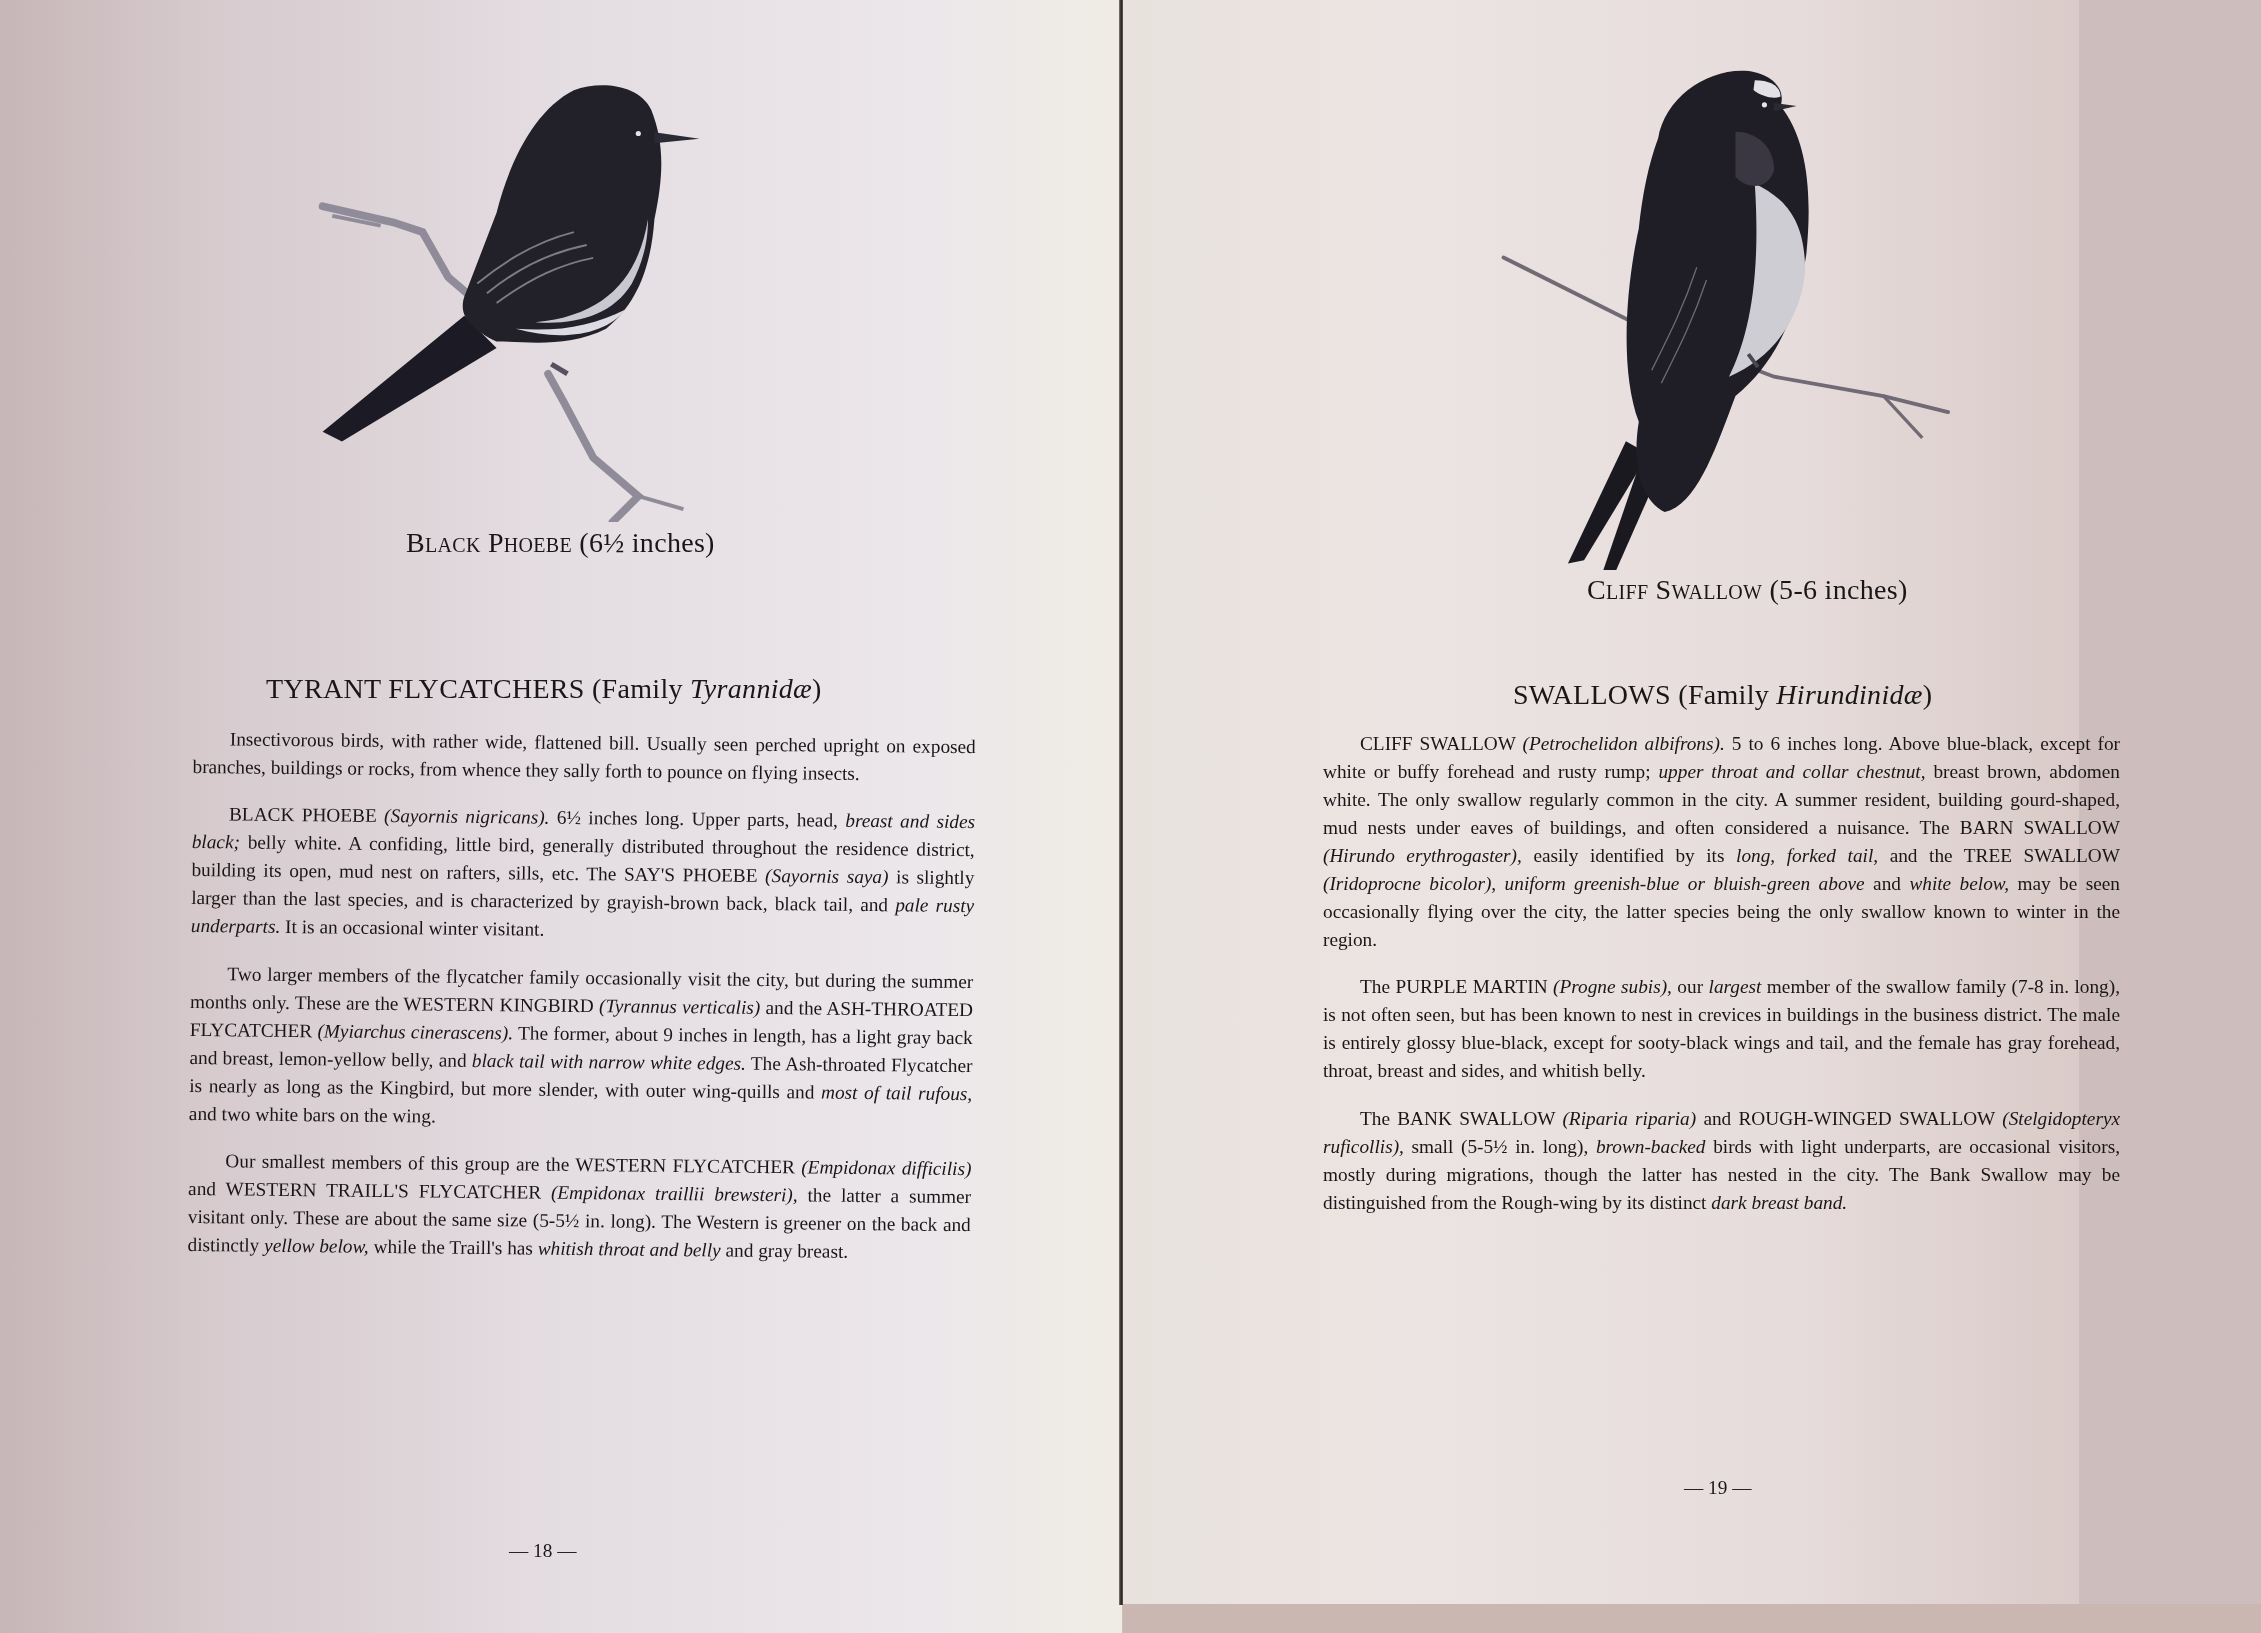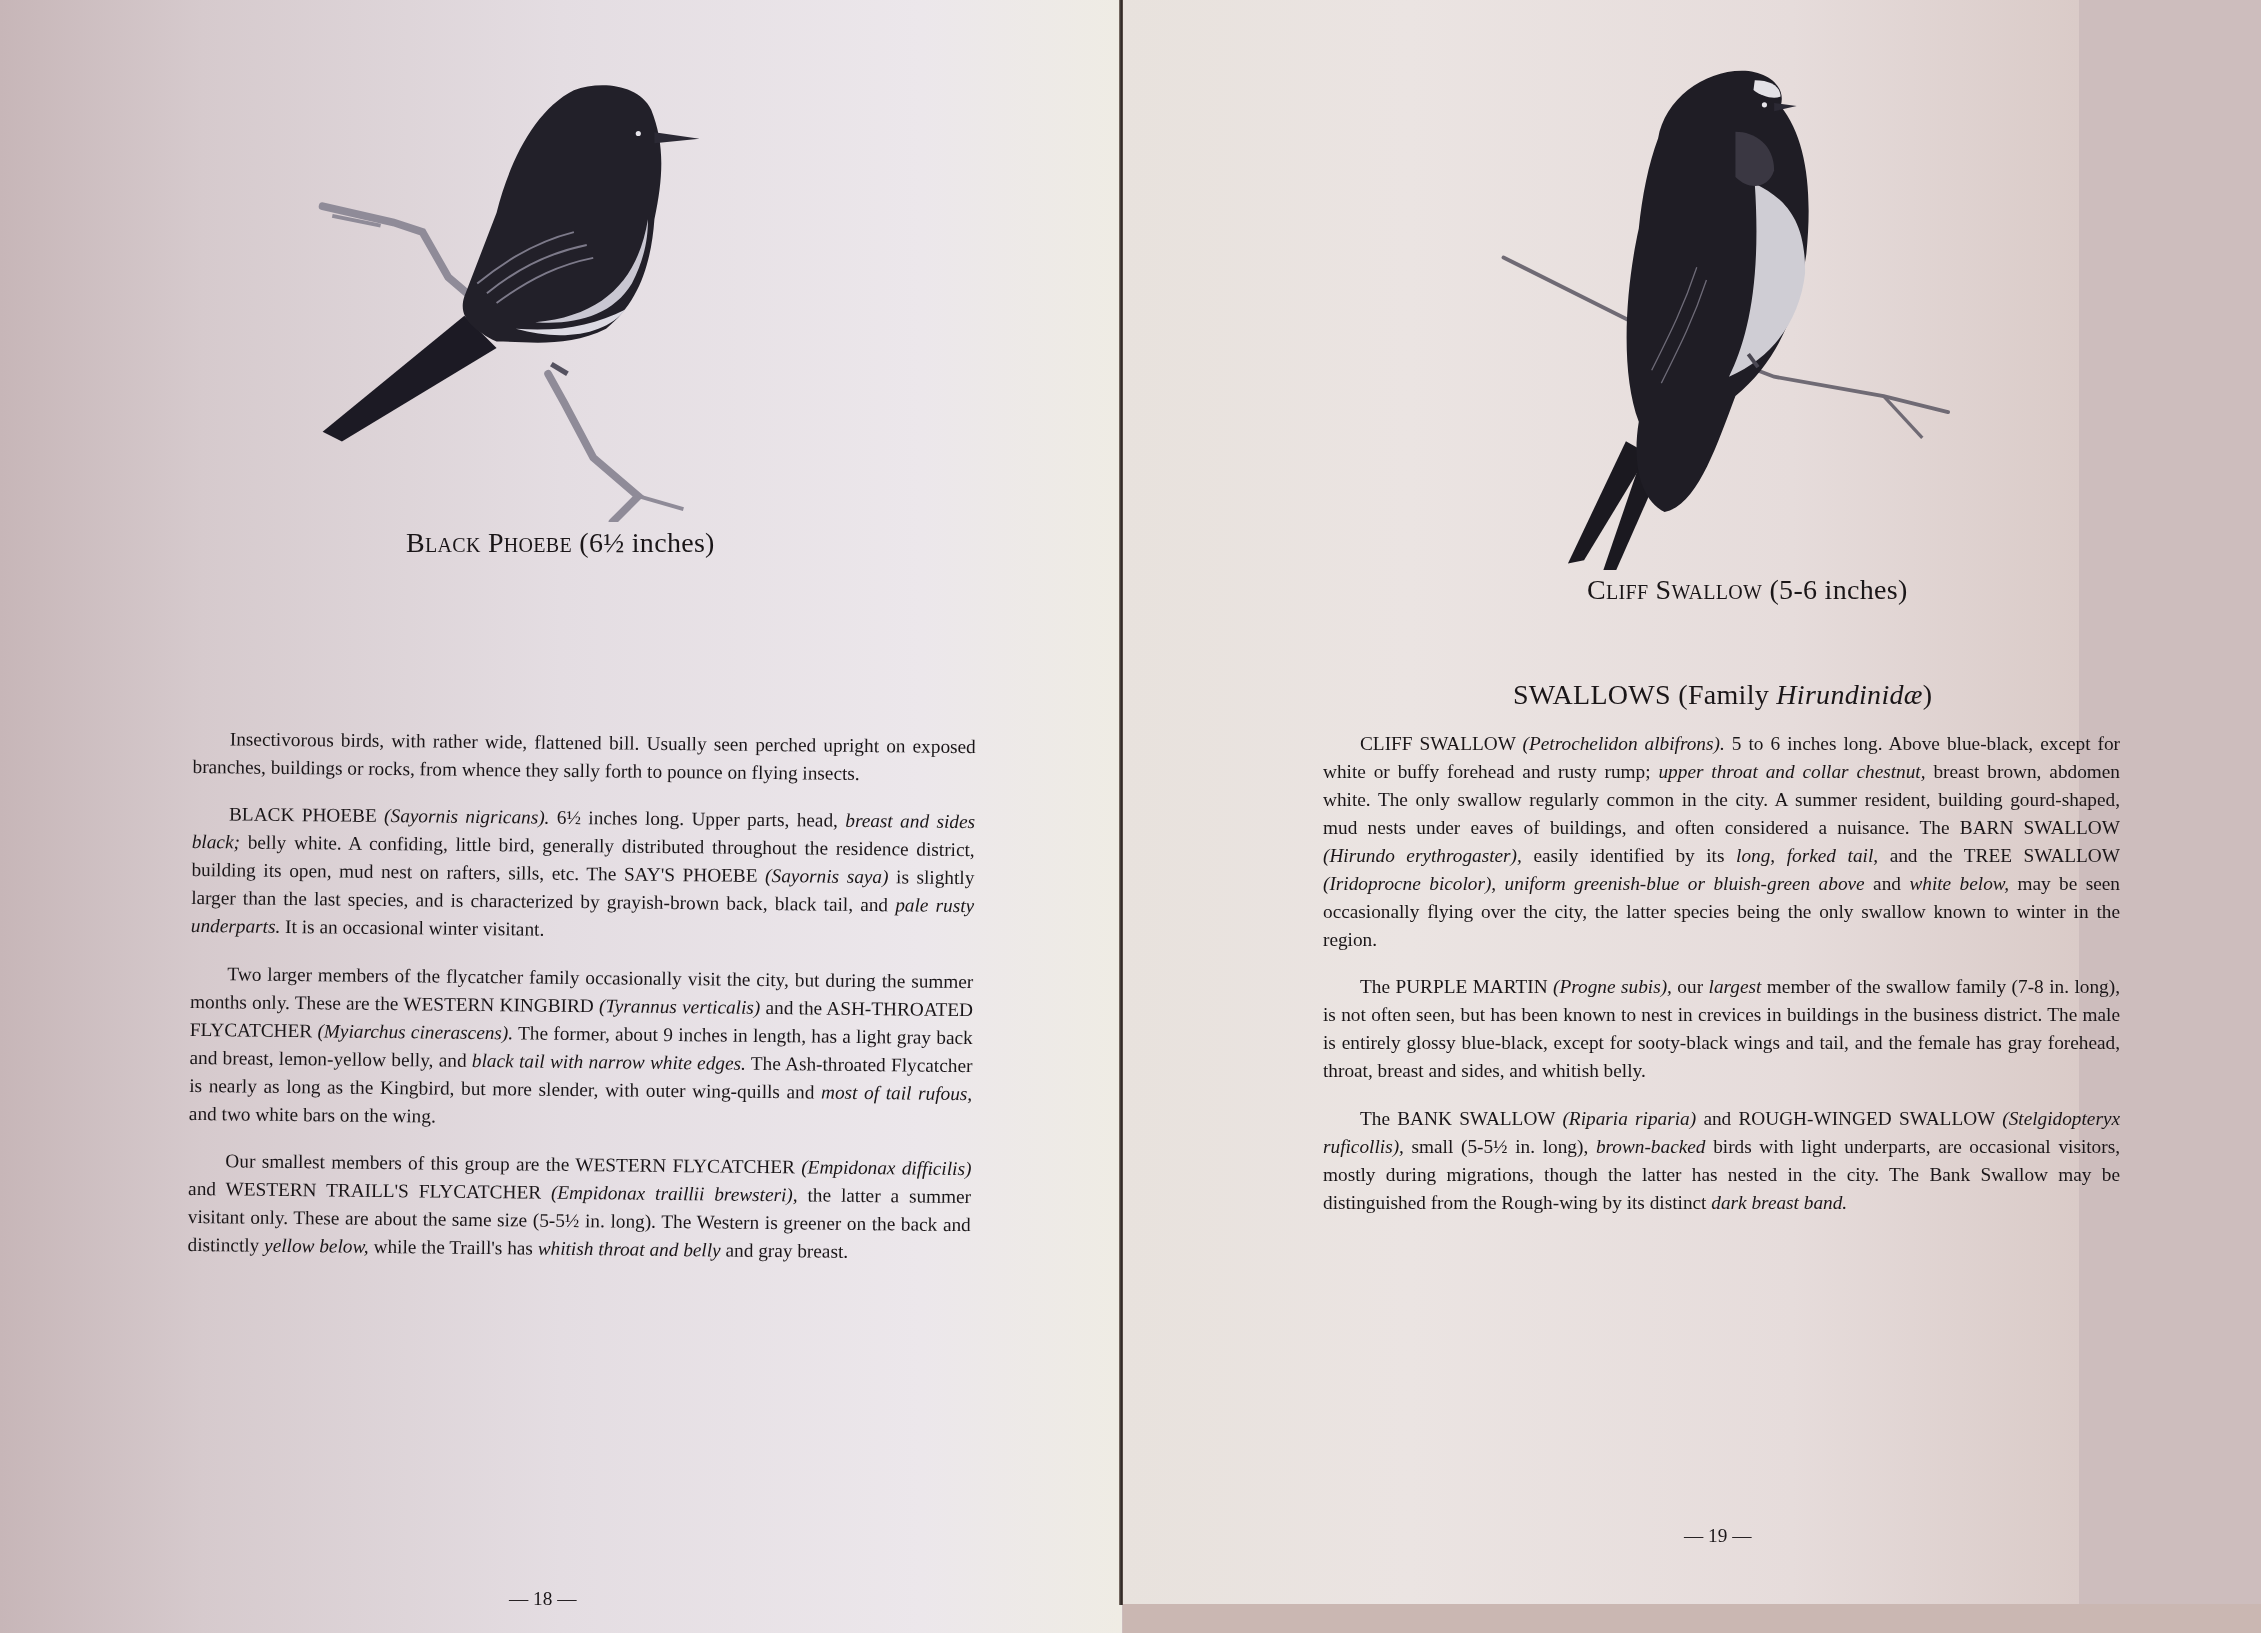--- a/index.html
+++ b/index.html
@@ -40,21 +40,21 @@
   .heading i { font-style:italic; }
 
   .body-text {
     position:absolute; font-size:19.3px; line-height:28px; text-align:justify;
   }
   .body-text p { margin:0 0 19.3px 0; text-indent:37px; }
   .body-text p i { font-style:italic; }
 
   .left-text { left:193px; top:725px; width:783px; transform:rotate(0.6deg); transform-origin:0 0; }
 
-  .page-number { position:absolute; font-size:19.3px; white-space:nowrap;margin-top:48px; }
+  .page-number { position:absolute; font-size:19.3px; white-space:nowrap; }
 </style>
 </head>
 <body>
 
 <div class="page page-left">
 
   <svg class="figure" style="left:303px;top:71px;" width="516" height="451" viewBox="0 0 800 700">
 
     <path d="M30,210 L140,235 L185,250 L225,320 L260,350" stroke="#8f8b98" stroke-width="12" fill="none" stroke-linecap="round"></path>
     <path d="M45,225 L120,240" stroke="#8f8b98" stroke-width="6" fill="none"></path>
@@ -77,20 +77,24 @@
     <circle cx="520" cy="97" r="4" fill="#e6e4ea"></circle>
 
     <path d="M385,455 L410,470" stroke="#555260" stroke-width="8"></path>
   </svg>
 
   <div class="caption" style="left:406px;top:527px;">
     <span class="sc">Black Phoebe</span>
     <span>(6½ inches)</span>
   </div>
 
+  <div class="heading" style="left:266px;top:673px;">
+    <span>TYRANT FLYCATCHERS</span>
+    <span>(Family </span><i>Tyrannidæ</i><span>)</span>
+  </div>
 
   <div class="body-text left-text" id="left-body">
       <p><span>Insectivorous birds, with rather wide, flattened bill. Usually seen perched upright on exposed branches, buildings or rocks, from whence they sally forth to pounce on flying insects.</span></p>
       <p><span>BLACK PHOEBE </span><i>(Sayornis nigricans).</i><span> 6½ inches long. Upper parts, head, </span><i>breast and sides black;</i><span> belly white. A confiding, little bird, generally distributed throughout the residence district, building its open, mud nest on rafters, sills, etc. The SAY'S PHOEBE </span><i>(Sayornis saya)</i><span> is slightly larger than the last species, and is characterized by grayish-brown back, black tail, and </span><i>pale rusty underparts.</i><span> It is an occasional winter visitant.</span></p>
       <p><span>Two larger members of the flycatcher family occasionally visit the city, but during the summer months only. These are the WESTERN KINGBIRD </span><i>(Tyrannus verticalis)</i><span> and the ASH-THROATED FLYCATCHER </span><i>(Myiarchus cinerascens).</i><span> The former, about 9 inches in length, has a light gray back and breast, lemon-yellow belly, and </span><i>black tail with narrow white edges.</i><span> The Ash-throated Flycatcher is nearly as long as the Kingbird, but more slender, with outer wing-quills and </span><i>most of tail rufous,</i><span> and two white bars on the wing.</span></p>
       <p><span>Our smallest members of this group are the WESTERN FLYCATCHER </span><i>(Empidonax difficilis)</i><span> and WESTERN TRAILL'S FLYCATCHER </span><i>(Empidonax traillii brewsteri),</i><span> the latter a summer visitant only. These are about the same size (5-5½ in. long). The Western is greener on the back and distinctly </span><i>yellow below,</i><span> while the Traill's has </span><i>whitish throat and belly</i><span> and gray breast.</span></p>
     </div>
 
   <div class="page-number" style="left:509px;top:1540px;">— 18 —</div>
 </div>

